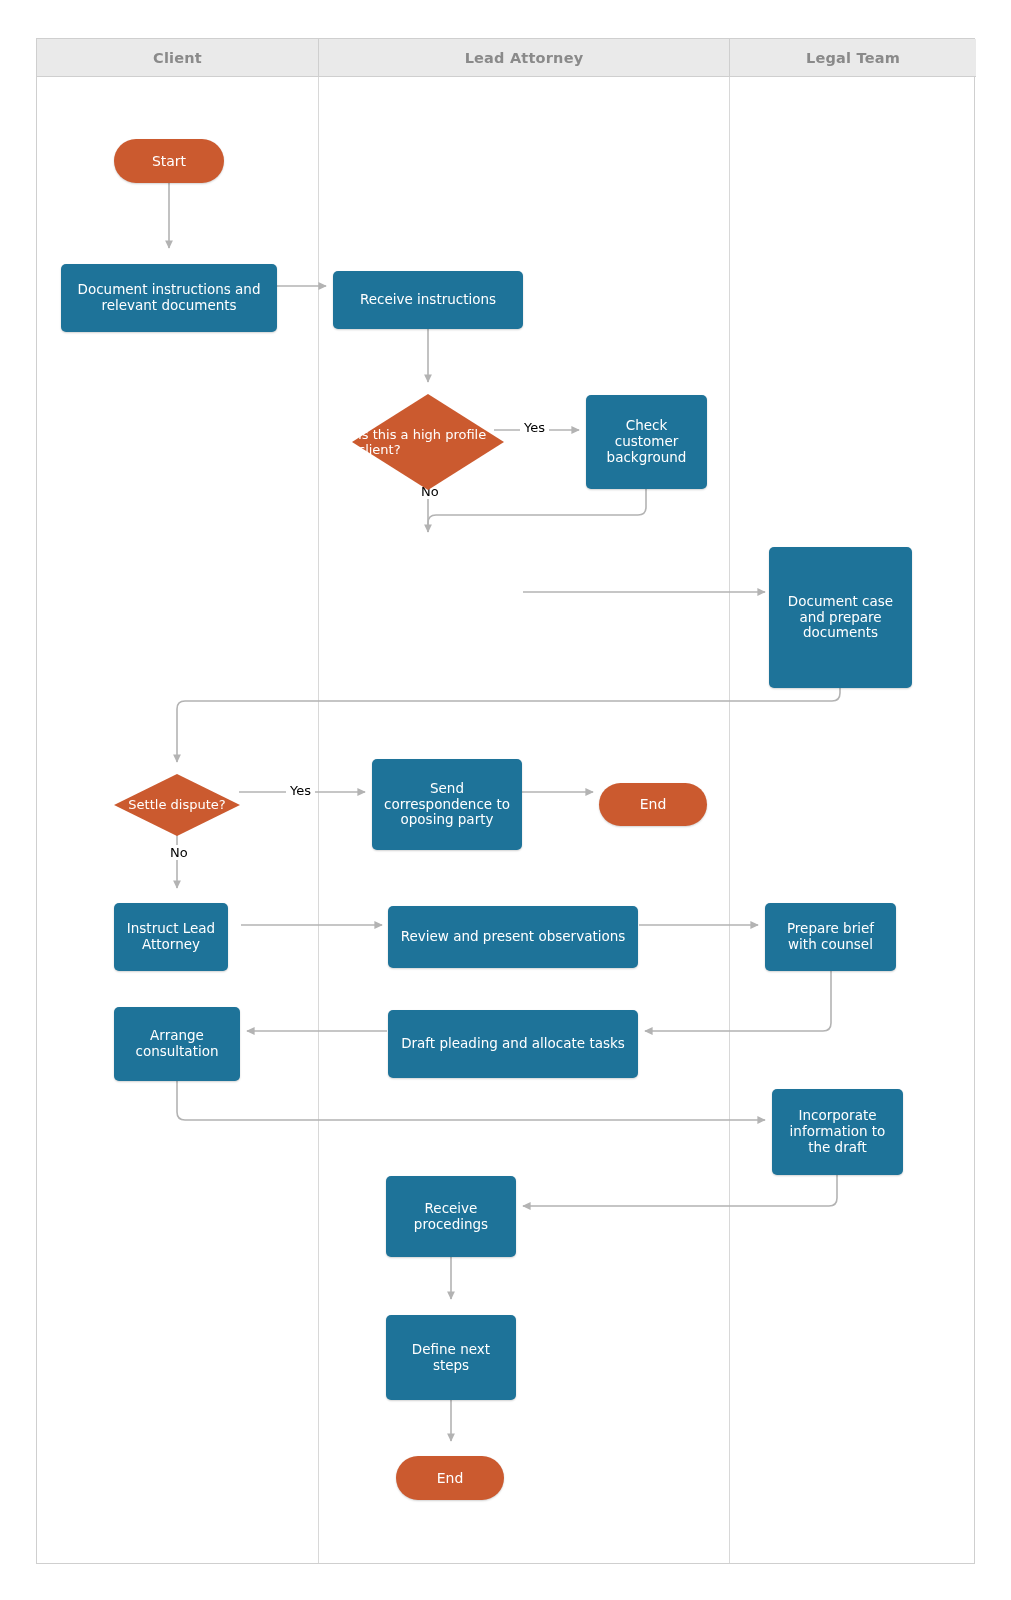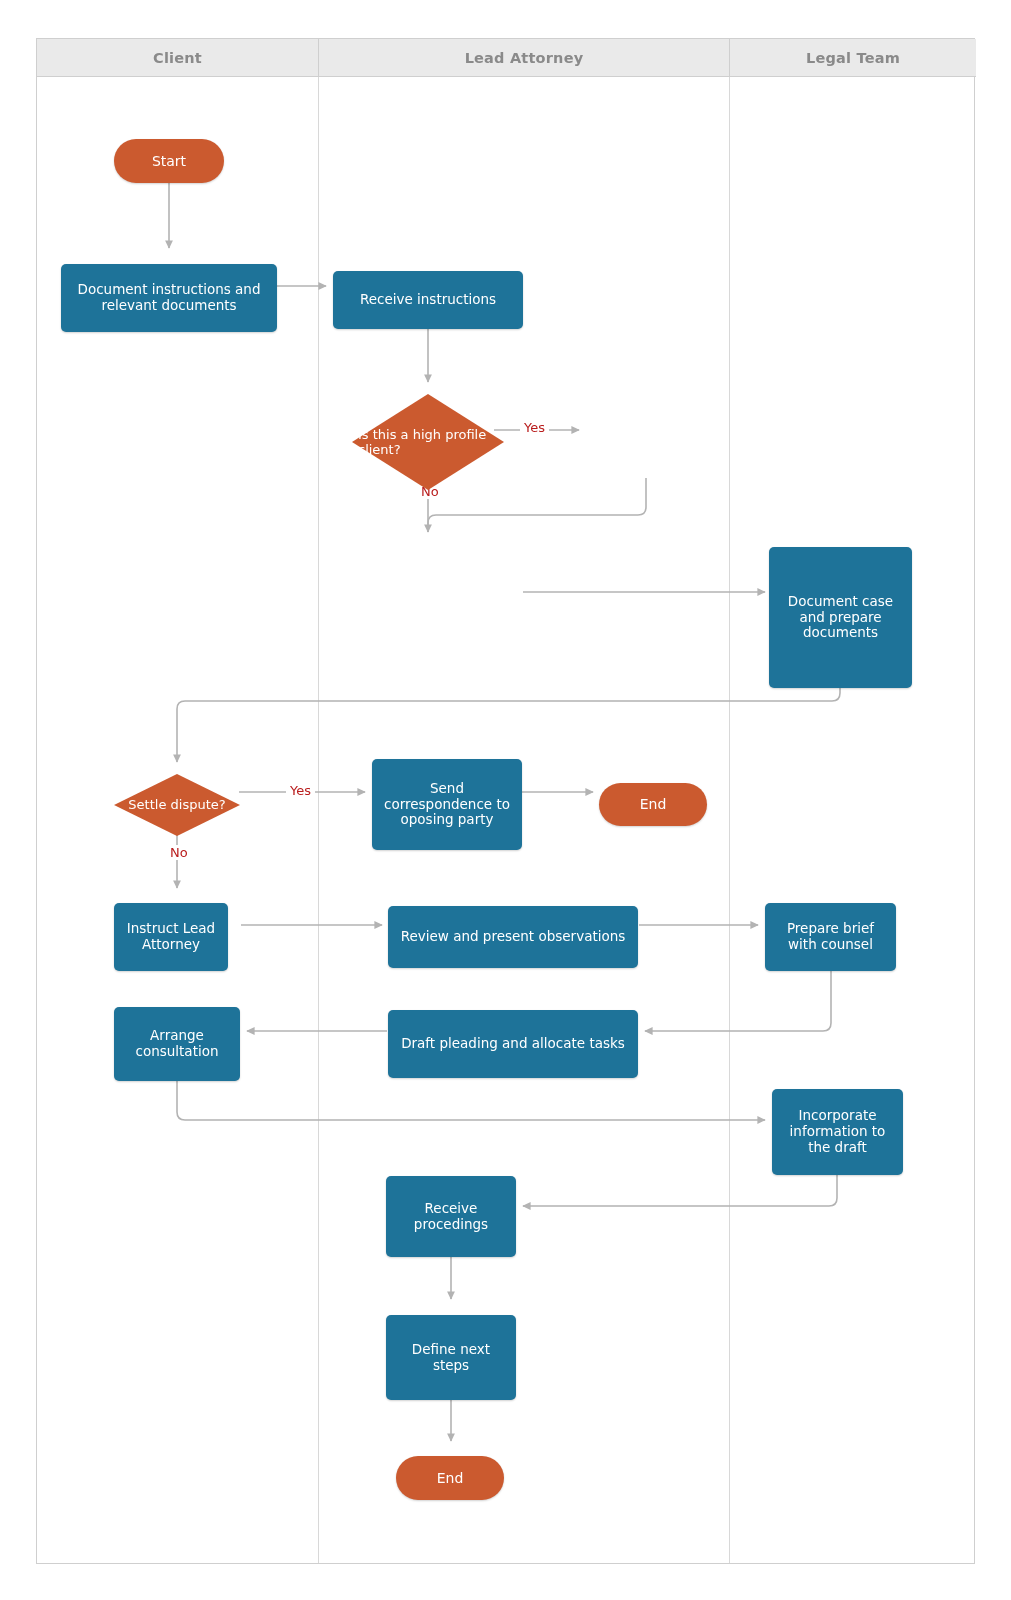--- a/index.html
+++ b/index.html
@@ -101,21 +101,21 @@
     z-index: 2;
     color: #ffffff;
     font-size: 13px;
     line-height: 1.16;
     text-align: left;
   }
 
   
   .edge-label {
     position: absolute;
-    color: #b91c1c;
+    color: #000000;
     font-size: 13px;
     background: #ffffff;
     padding: 0 4px;
     white-space: nowrap;
   }
 </style>
 </head>
 <body>
 
 <div id="canvas">
@@ -201,20 +201,23 @@
     <span>Document instructions and relevant documents</span>
   </div>
 
   <div class="node decision" style="left:352px;top:382px;width:152px;height:96px;">
     <svg class="decision-shape" viewBox="0 0 152 96" preserveAspectRatio="none">
       <polygon points="76,0 152,48 76,96 0,48" fill="#cb5a2f"></polygon>
     </svg>
     <span class="decision-label">Is this a high profile client?</span>
   </div>
 
+  <div class="node process" style="left:586px;top:383px;width:121px;height:94px;">
+    <span>Check customer background</span>
+  </div>
 
 
   <div class="node process" style="left:769px;top:535px;width:143px;height:141px;">
     <span>Document case and prepare documents</span>
   </div>
 
   <div class="node decision" style="left:114px;top:762px;width:126px;height:62px;">
     <svg class="decision-shape" viewBox="0 0 126 62" preserveAspectRatio="none">
       <polygon points="63,0 126,31 63,62 0,31" fill="#cb5a2f"></polygon>
     </svg>

